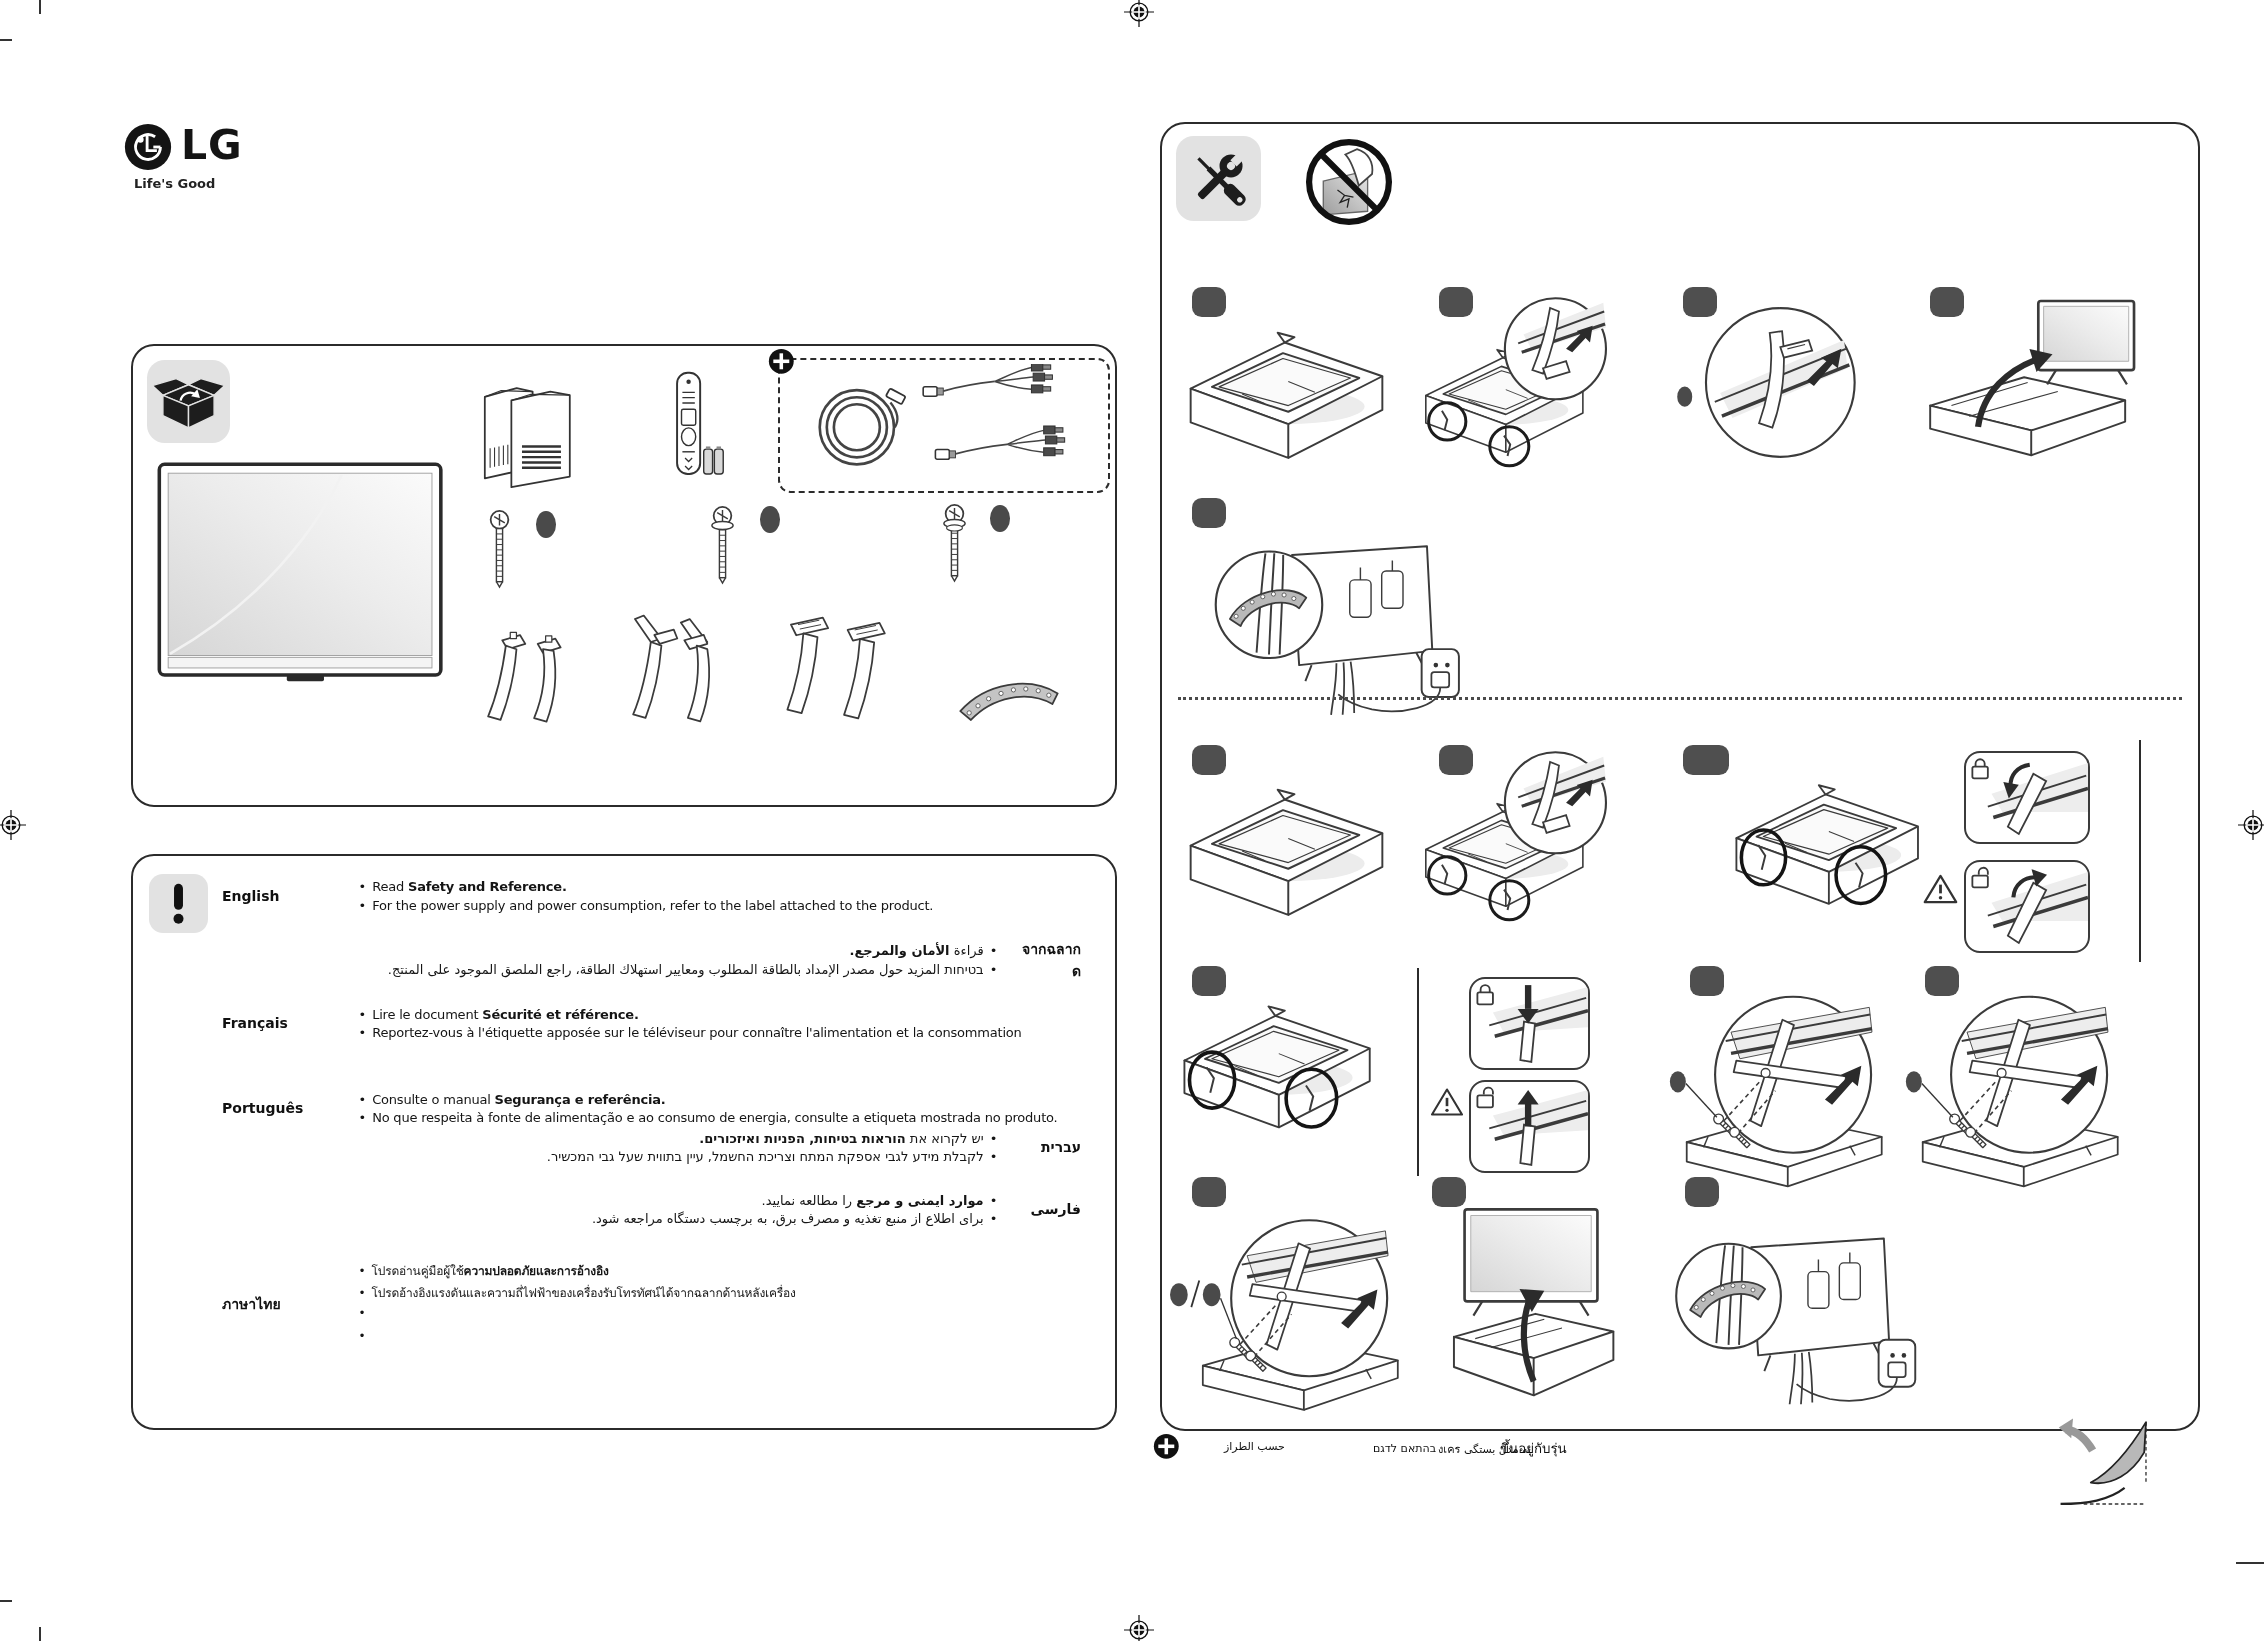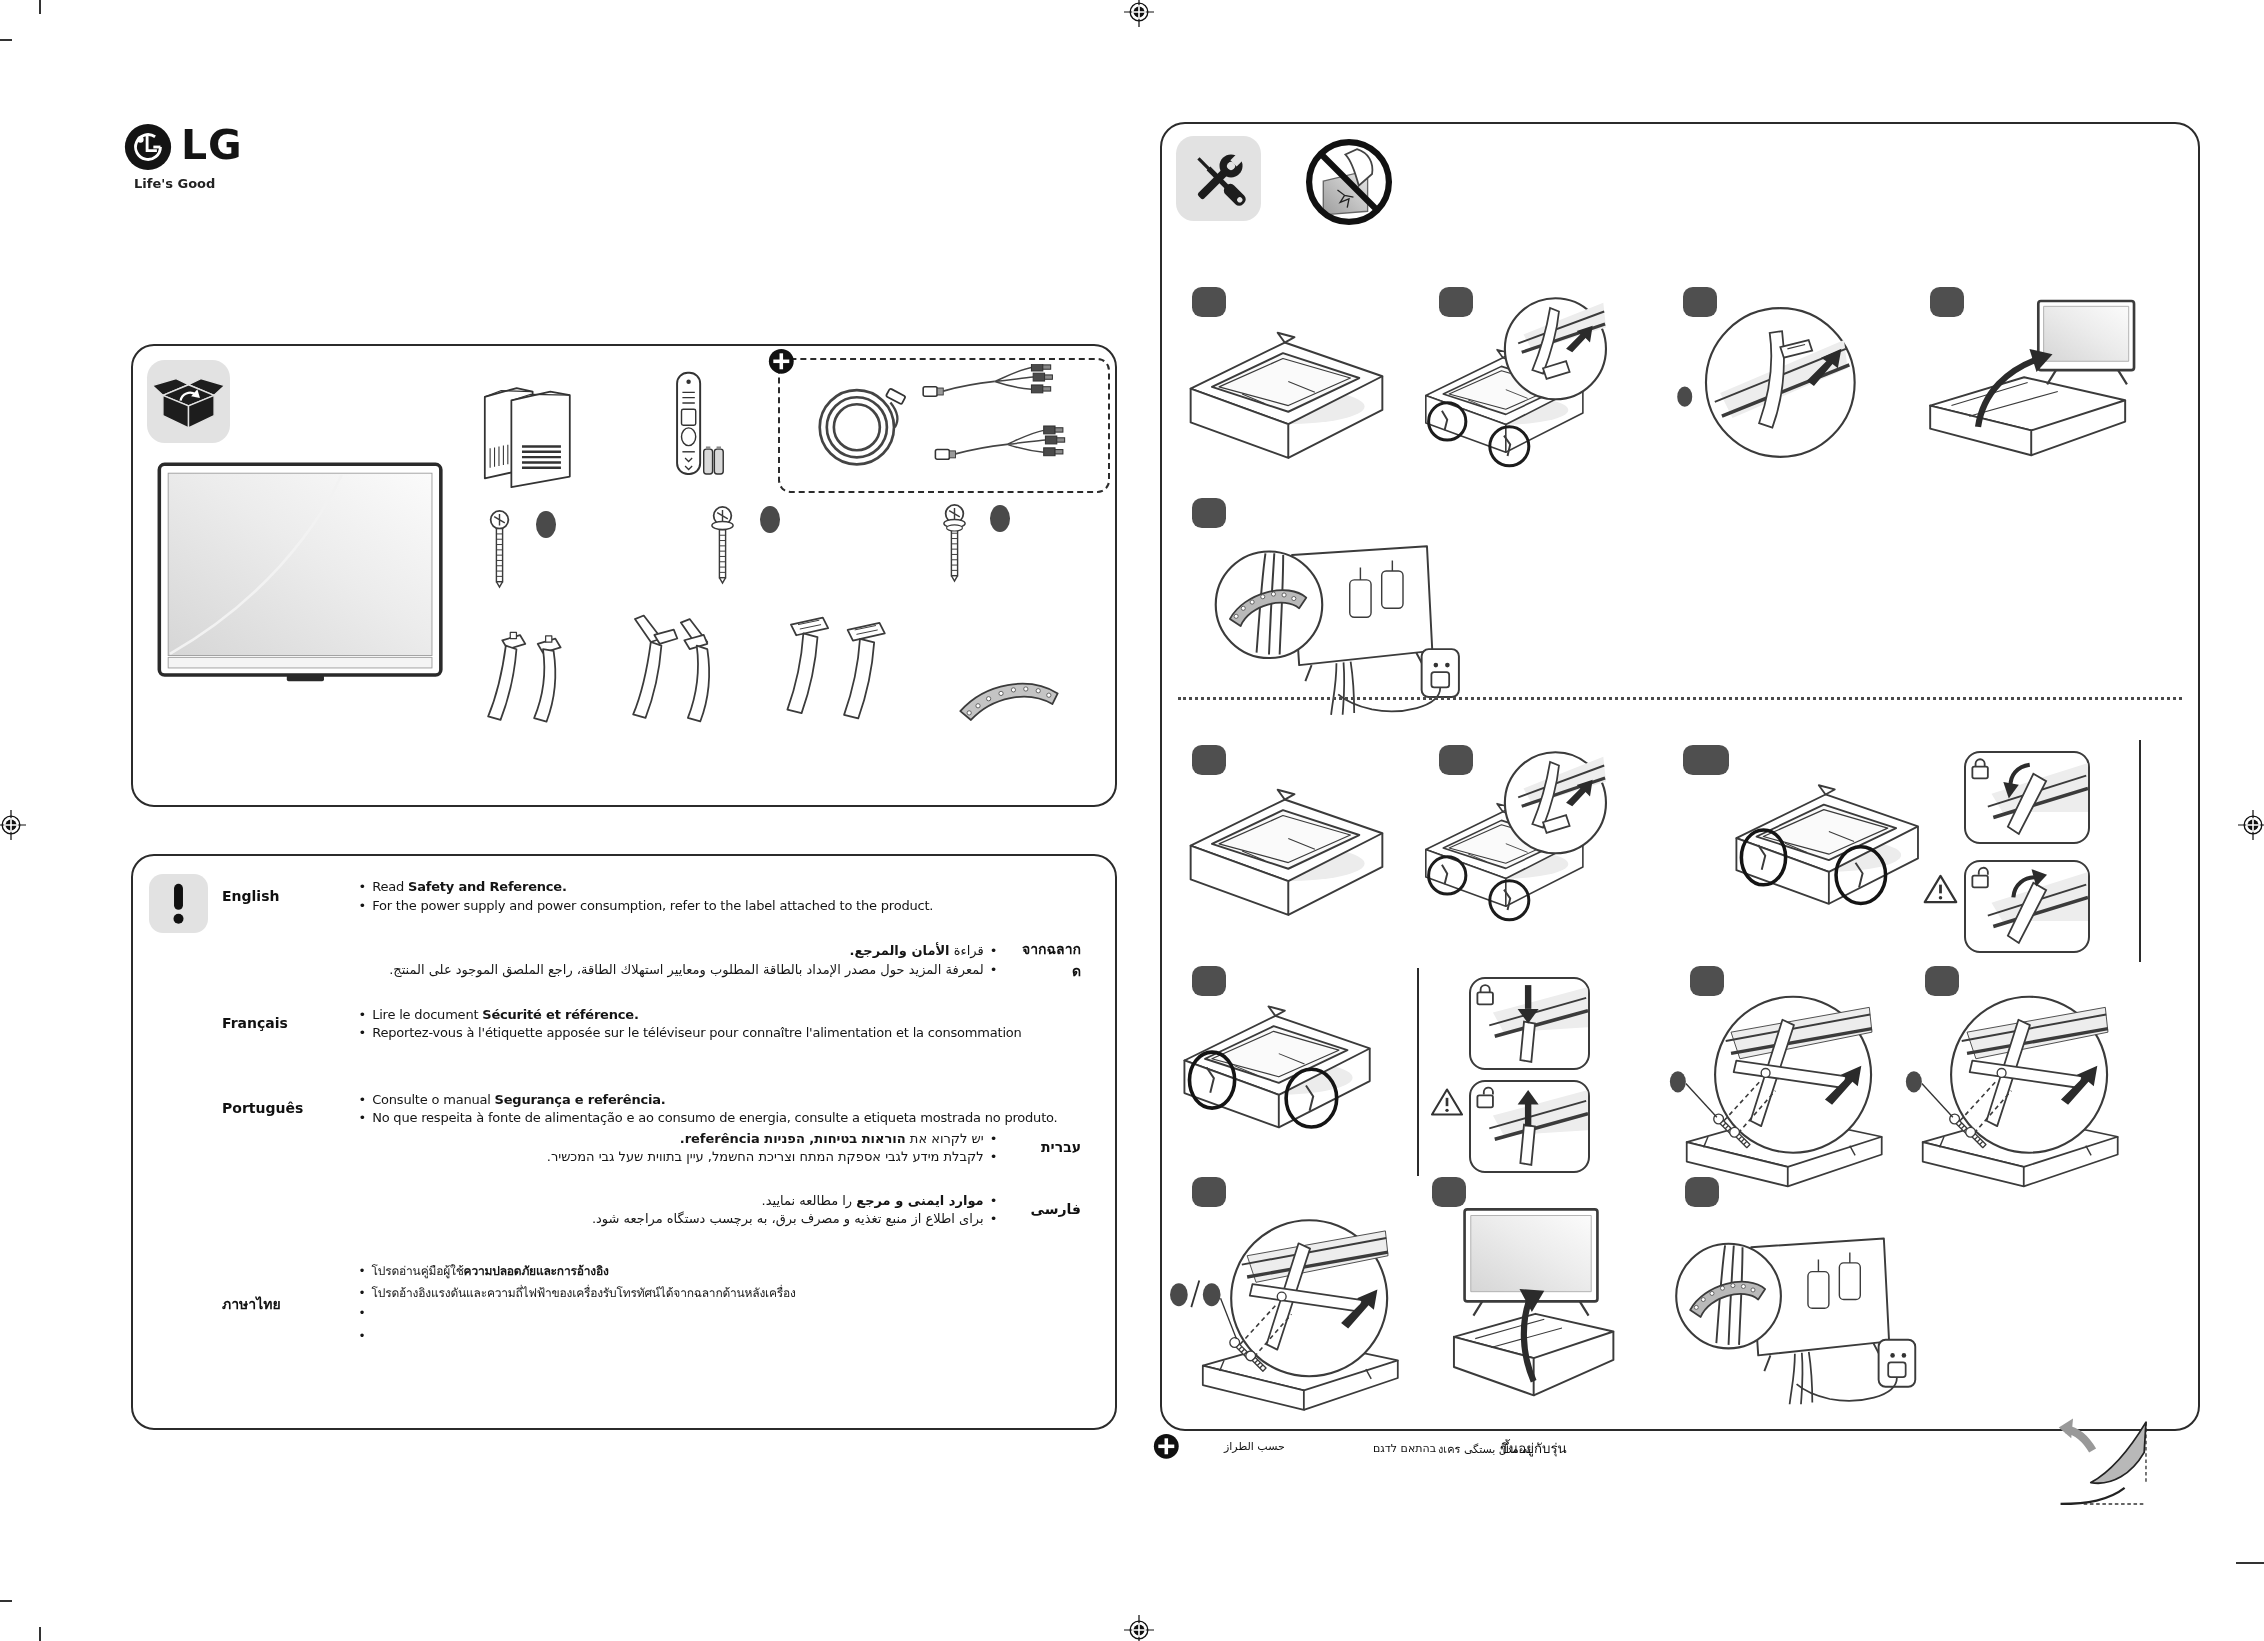--- a/index.html
+++ b/index.html
@@ -415,41 +415,41 @@
         <div class="lang-label">English</div>
         <div class="bullets">
           <div class="bullet"><span class="dot">•</span><span>Read </span><span class="b">Safety and Reference.</span></div>
           <div class="bullet"><span class="dot">•</span><span>For the power supply and power consumption, refer to the label attached to the product.</span></div>
         </div>
       </div>
       <div class="lang-row rtl" style="top: 82px;">
         <div class="lang-label">จากฉลากด</div>
         <div class="bullets">
           <div class="bullet"><span class="dot">•</span><span>قراءة </span><span class="b">الأمان والمرجع.</span></div>
-          <div class="bullet"><span class="dot">•</span><span>لمعرفة المزيد حول مصدر الإمداد بالطاقة المطلوب ومعايير استهلاك الطاقة، راجع الملصق الموجود على المنتج.</span></div>
+          <div class="bullet"><span class="dot">•</span><span>בטיחות المزيد حول مصدر الإمداد بالطاقة المطلوب ومعايير استهلاك الطاقة، راجع الملصق الموجود على المنتج.</span></div>
         </div>
       </div>
       <div class="lang-row ltr" style="top: 147px;">
         <div class="lang-label">Français</div>
         <div class="bullets">
           <div class="bullet"><span class="dot">•</span><span>Lire le document </span><span class="b">Sécurité et référence.</span></div>
           <div class="bullet"><span class="dot">•</span><span>Reportez-vous à l'étiquette apposée sur le téléviseur pour connaître l'alimentation et la consommation</span></div>
         </div>
       </div>
       <div class="lang-row ltr" style="top: 232px;">
         <div class="lang-label">Português</div>
         <div class="bullets">
           <div class="bullet"><span class="dot">•</span><span>Consulte o manual </span><span class="b">Segurança e referência.</span></div>
           <div class="bullet"><span class="dot">•</span><span>No que respeita à fonte de alimentação e ao consumo de energia, consulte a etiqueta mostrada no produto.</span></div>
         </div>
       </div>
       <div class="lang-row rtl" style="top: 271px;">
         <div class="lang-label">עברית</div>
         <div class="bullets">
-          <div class="bullet"><span class="dot">•</span><span>יש לקרוא את </span><span class="b">הוראות בטיחות, הפניות referência.</span></div>
+          <div class="bullet"><span class="dot">•</span><span>יש לקרוא את </span><span class="b">הוראות בטיחות, הפניות ואיזכורים.</span></div>
           <div class="bullet"><span class="dot">•</span><span>לקבלת מידע לגבי אספקת המתח וצריכת החשמל, עיין בתווית שעל גבי המכשיר.</span></div>
         </div>
       </div>
       <div class="lang-row rtl" style="top: 333px;">
         <div class="lang-label">فارسی</div>
         <div class="bullets">
           <div class="bullet"><span class="dot">•</span><span class="b">موارد ایمنی و مرجع</span><span> را مطالعه نمایید.</span></div>
           <div class="bullet"><span class="dot">•</span><span>برای اطلاع از منبع تغذیه و مصرف برق، به برچسب دستگاه مراجعه شود.</span></div>
         </div>
       </div>

